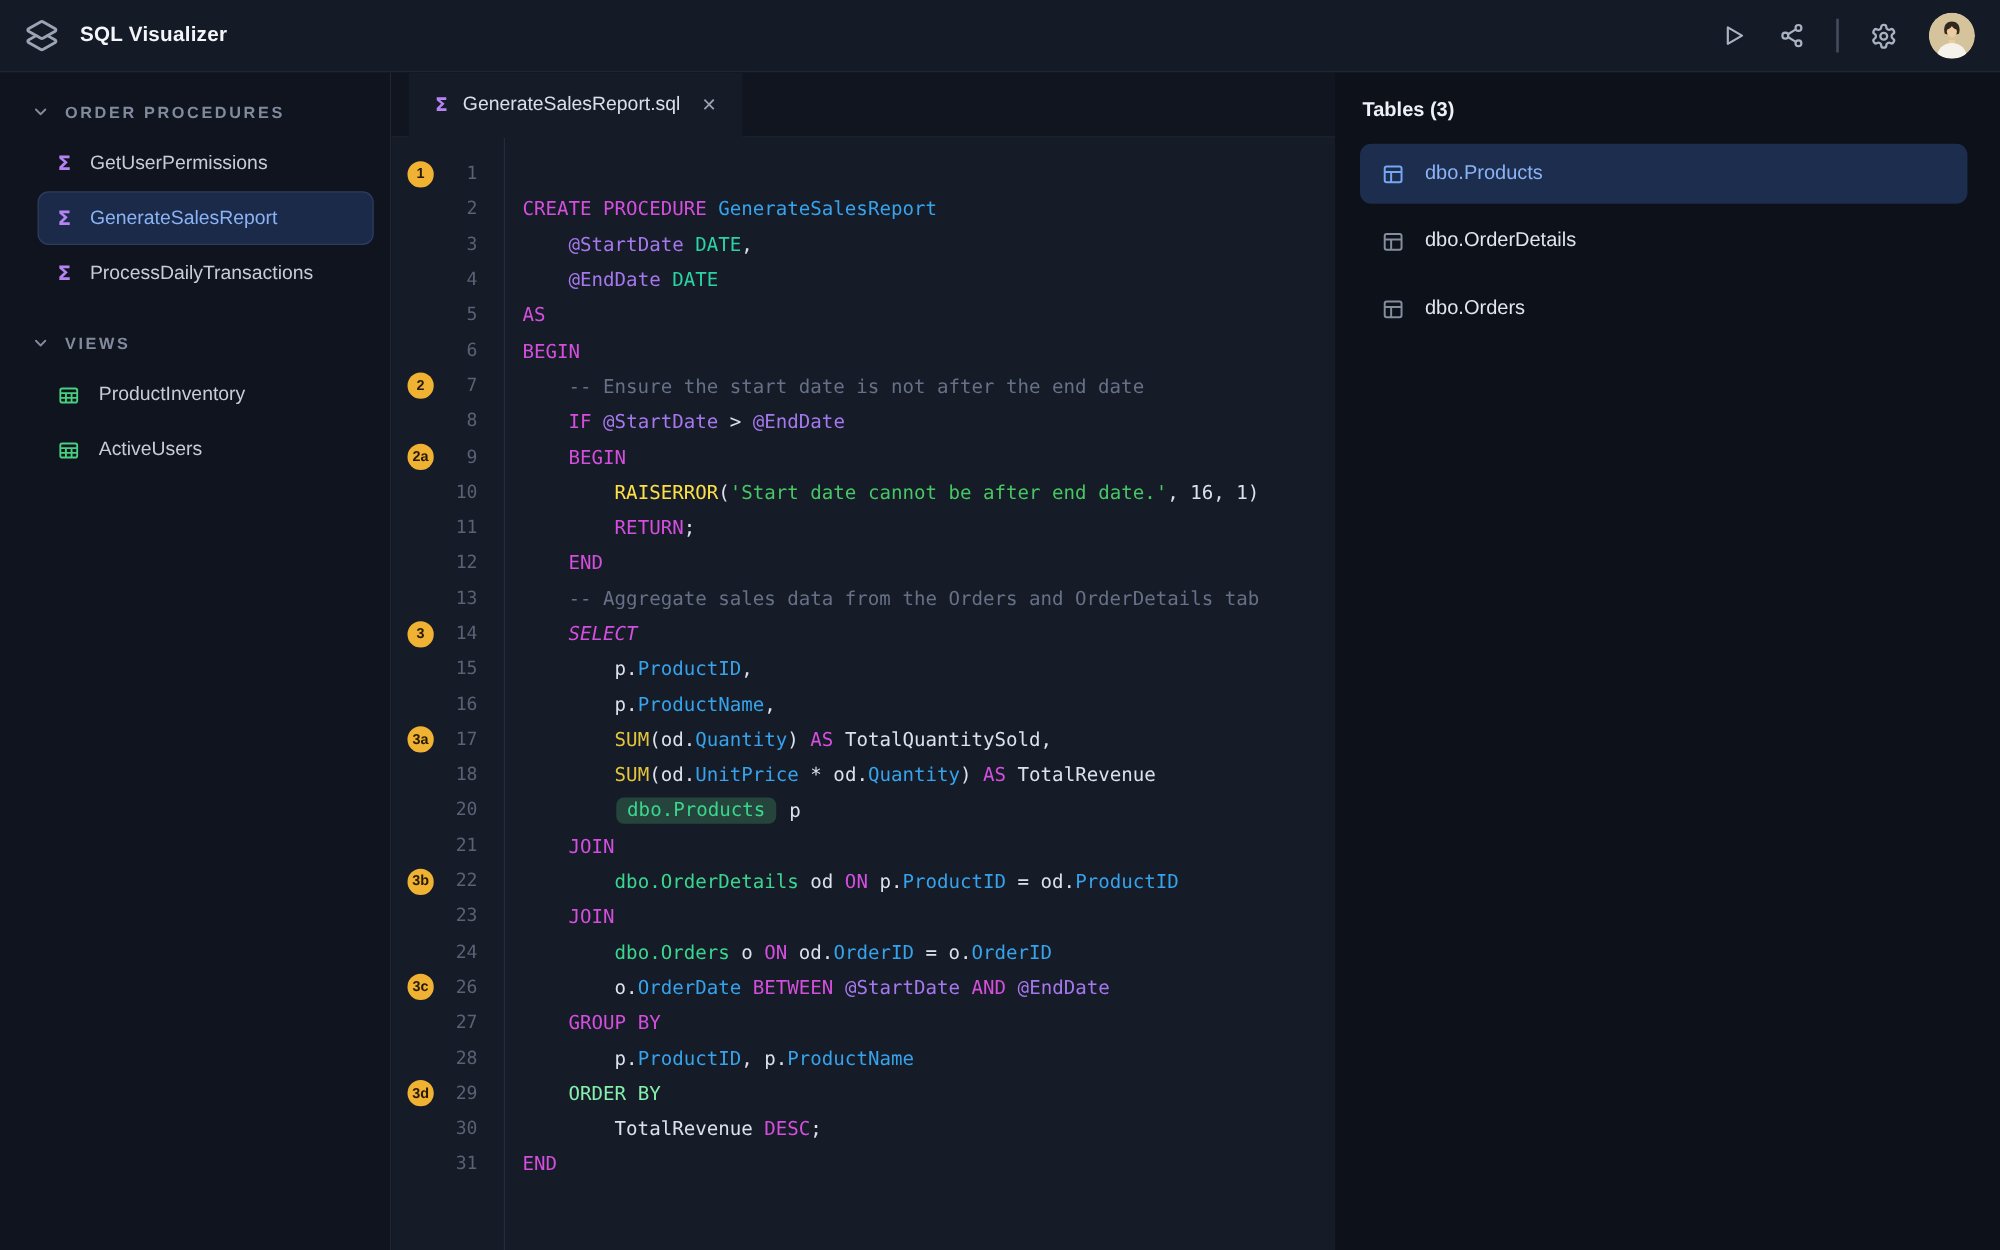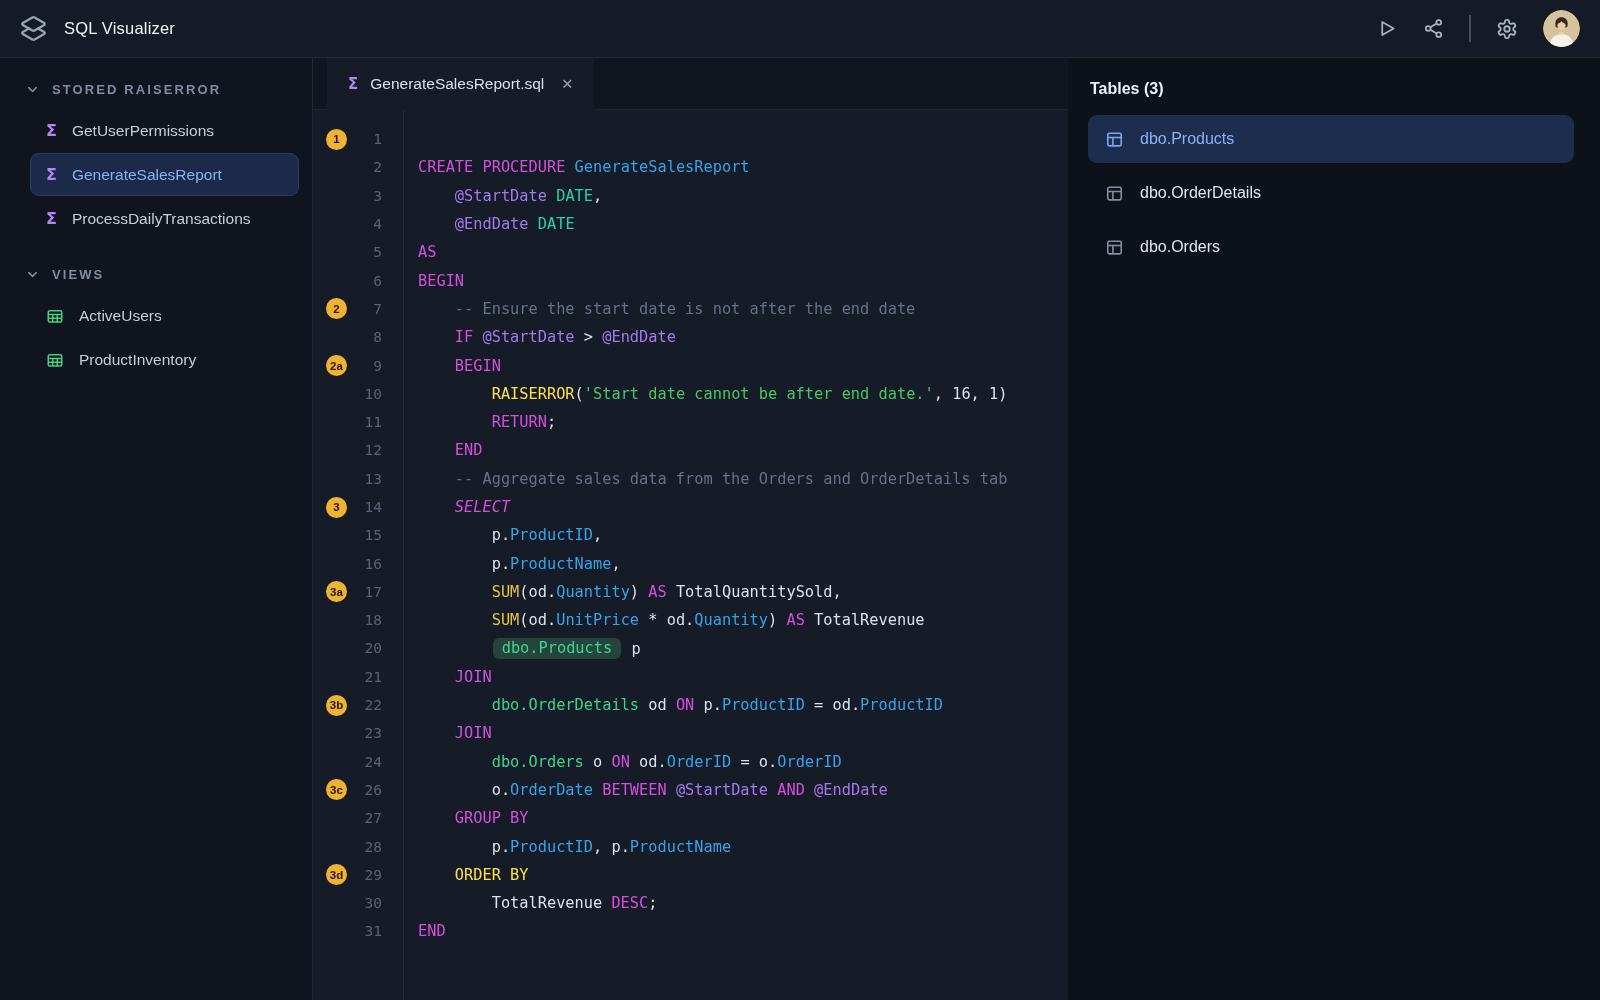--- a/index.html
+++ b/index.html
@@ -5,21 +5,21 @@
   * { box-sizing: border-box; }
   html,body { margin:0; padding:0; background:#080b11; }
   .app { width:1600px; height:1000px; display:flex; flex-direction:column; overflow:hidden;
          font-family:"Liberation Sans", sans-serif; background:#10151f; }
 
   
   .topbar { height:58px; flex-shrink:0; background:#141a26; border-bottom:1px solid #232a39;
             display:flex; align-items:center; justify-content:space-between; padding:0 20px; }
   .brand { display:flex; align-items:center; gap:17px; }
   .logo { color:#9ba4b4; display:flex; }
-  .app-title { color:#f3f5f9; font-size:16.5px; font-weight:400; letter-spacing:.2px; }
+  .app-title { color:#f3f5f9; font-size:16.5px; font-weight:700; letter-spacing:.2px; }
   .top-actions { display:flex; align-items:center; gap:8px; }
   .icon-btn { width:38px; height:38px; background:none; border:none; color:#a9b2c2; cursor:pointer;
               display:flex; align-items:center; justify-content:center; border-radius:7px; }
   .vdiv { width:2px; height:27px; background:#454d5e; margin:0 9px; }
   .avatar { width:37px; height:37px; border-radius:50%; overflow:hidden; margin-left:9px; cursor:pointer; flex-shrink:0; }
 
   
   .main { flex:1; min-height:0; display:flex; }
 
   
@@ -129,21 +129,21 @@
 
   <div class="main">
 
     <aside class="sidebar" id="sidebar">
         <div class="section-header">
           <span style="display: flex;">
             <svg width="15" height="15" viewBox="0 0 24 24" fill="none" stroke="currentColor" stroke-width="2.4" stroke-linecap="round" stroke-linejoin="round">
               <polyline points="6 9 12 15 18 9"></polyline>
             </svg>
           </span>
-          <span>STORED RAISERROR</span>
+          <span>ORDER PROCEDURES</span>
         </div>
         <div class="side-item">
           <span class="sigma">Σ</span>
           <span>GetUserPermissions</span>
         </div>
         <div class="side-item selected">
           <span class="sigma">Σ</span>
           <span>GenerateSalesReport</span>
         </div>
         <div class="side-item">
@@ -151,45 +151,45 @@
           <span>ProcessDailyTransactions</span>
         </div>
         <div class="section-gap"></div>
         <div class="section-header">
           <span style="display: flex;">
             <svg width="15" height="15" viewBox="0 0 24 24" fill="none" stroke="currentColor" stroke-width="2.4" stroke-linecap="round" stroke-linejoin="round">
               <polyline points="6 9 12 15 18 9"></polyline>
             </svg>
           </span>
           <span>VIEWS</span>
+        </div>
+        <div class="side-item">
+          <span class="grid-ic">
+            <svg width="18" height="18" viewBox="0 0 24 24" fill="none" stroke="currentColor" stroke-width="2">
+              <rect x="3" y="5" width="18" height="15" rx="2"></rect>
+              <line x1="3" y1="10" x2="21" y2="10"></line>
+              <line x1="3" y1="15" x2="21" y2="15"></line>
+              <line x1="9" y1="10" x2="9" y2="20"></line>
+              <line x1="15" y1="10" x2="15" y2="20"></line>
+            </svg>
+          </span>
+          <span>ProductInventory</span>
         </div>
         <div class="side-item">
           <span class="grid-ic">
             <svg width="18" height="18" viewBox="0 0 24 24" fill="none" stroke="currentColor" stroke-width="2">
               <rect x="3" y="5" width="18" height="15" rx="2"></rect>
               <line x1="3" y1="10" x2="21" y2="10"></line>
               <line x1="3" y1="15" x2="21" y2="15"></line>
               <line x1="9" y1="10" x2="9" y2="20"></line>
               <line x1="15" y1="10" x2="15" y2="20"></line>
             </svg>
           </span>
           <span>ActiveUsers</span>
         </div>
-        <div class="side-item">
-          <span class="grid-ic">
-            <svg width="18" height="18" viewBox="0 0 24 24" fill="none" stroke="currentColor" stroke-width="2">
-              <rect x="3" y="5" width="18" height="15" rx="2"></rect>
-              <line x1="3" y1="10" x2="21" y2="10"></line>
-              <line x1="3" y1="15" x2="21" y2="15"></line>
-              <line x1="9" y1="10" x2="9" y2="20"></line>
-              <line x1="15" y1="10" x2="15" y2="20"></line>
-            </svg>
-          </span>
-          <span>ProductInventory</span>
-        </div>
       </aside>
 
     <section class="editor">
       <div class="tabbar">
         <div class="etab">
           <span class="sigma">Σ</span>
           <span>GenerateSalesReport.sql</span>
           <span class="tab-close">✕</span>
         </div>
       </div>
@@ -391,21 +391,21 @@
             </div>
             <div class="ctext"><span style="color: rgb(220, 225, 236);">        p.</span><span style="color: rgb(54, 163, 236);">ProductID</span><span style="color: rgb(220, 225, 236);">, p.</span><span style="color: rgb(54, 163, 236);">ProductName</span></div>
           </div>
           <div class="cline">
             <div class="gut">
               <div class="bwrap">
                 <span class="badge">3d</span>
               </div>
               <div class="lnum">29</div>
             </div>
-            <div class="ctext"><span style="color: rgb(220, 225, 236);">    </span><span style="color: #fde047;">ORDER BY</span></div>
+            <div class="ctext"><span style="color: rgb(220, 225, 236);">    </span><span style="color: #86efac;">ORDER BY</span></div>
           </div>
           <div class="cline">
             <div class="gut">
               <div class="bwrap"></div>
               <div class="lnum">30</div>
             </div>
             <div class="ctext"><span style="color: rgb(220, 225, 236);">        TotalRevenue </span><span style="color: rgb(212, 79, 221);">DESC</span><span style="color: rgb(220, 225, 236);">;</span></div>
           </div>
           <div class="cline">
             <div class="gut">

